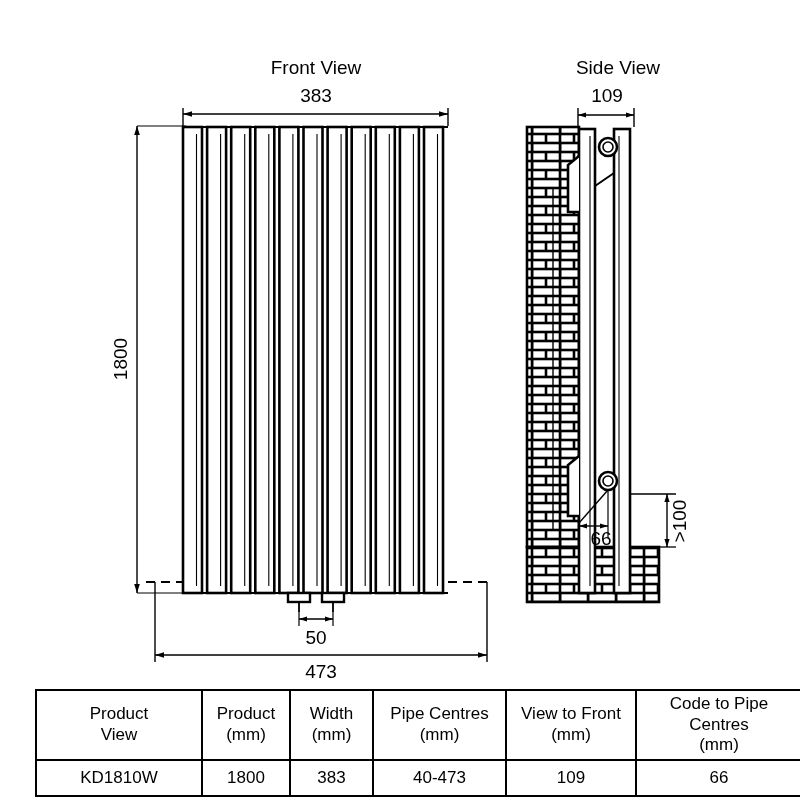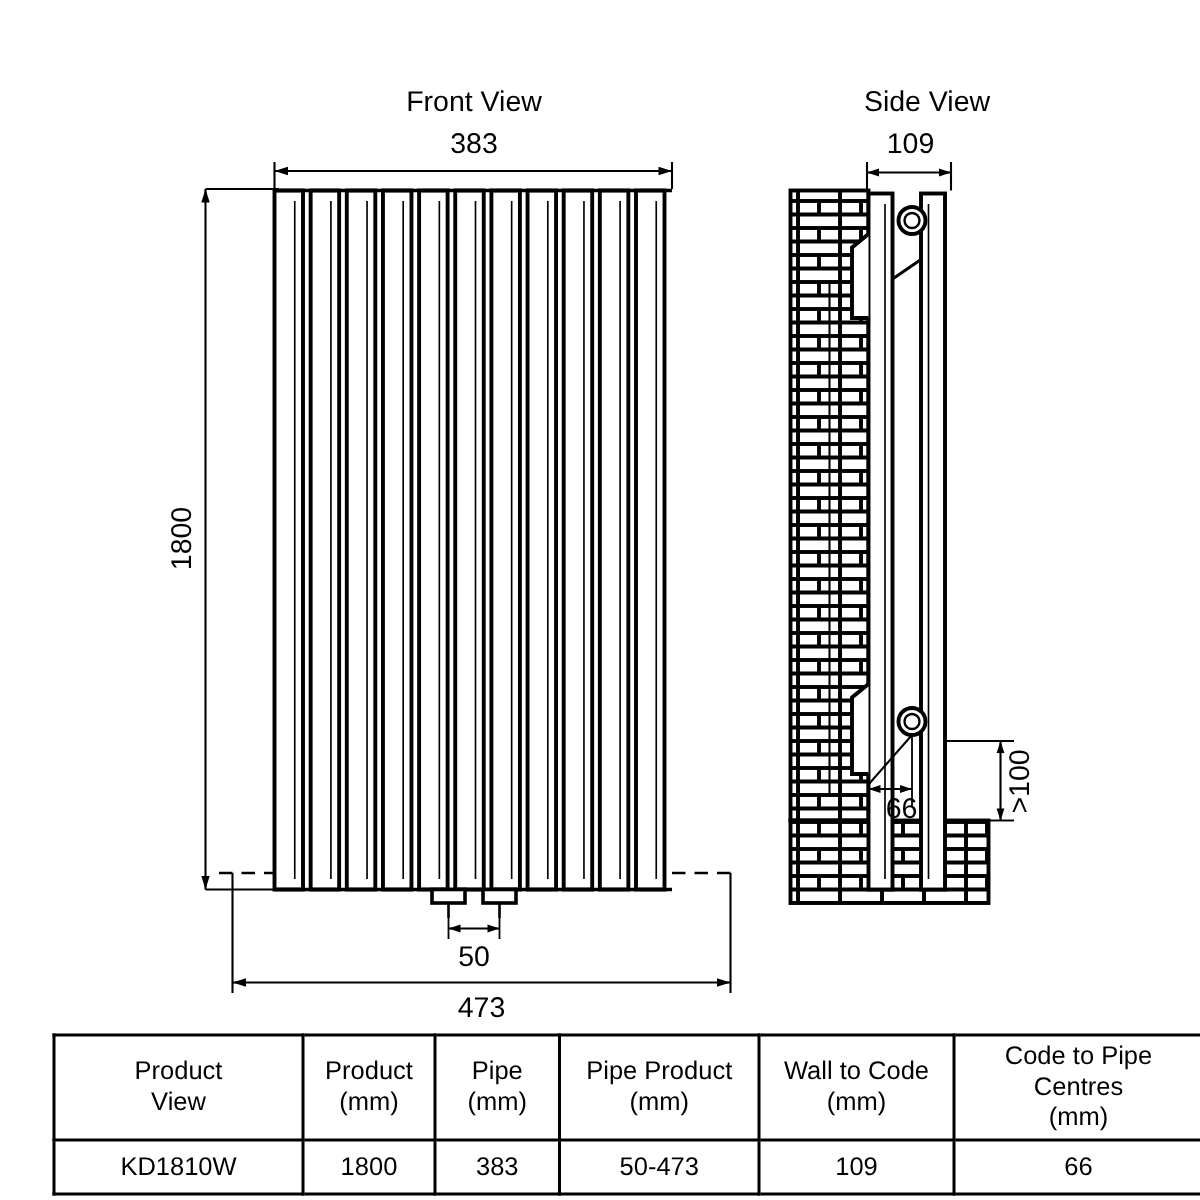--- a/index.html
+++ b/index.html
@@ -259,41 +259,41 @@
         <tr class="head">
           <td style="width:160px">
             <span class="cell-l1">Product</span>
             <span class="cell-l2">View</span>
           </td>
           <td style="width:82px">
             <span class="cell-l1">Product</span>
             <span class="cell-l2">(mm)</span>
           </td>
           <td style="width:77px">
-            <span class="cell-l1">Pipe</span>
+            <span class="cell-l1">Width</span>
             <span class="cell-l2">(mm)</span>
           </td>
           <td style="width:127px">
-            <span class="cell-l1">Pipe Product</span>
+            <span class="cell-l1">Pipe Centres</span>
             <span class="cell-l2">(mm)</span>
           </td>
           <td style="width:124px">
-            <span class="cell-l1">Wall to Code</span>
+            <span class="cell-l1">View to Front</span>
             <span class="cell-l2">(mm)</span>
           </td>
           <td style="width:160px">
             <span class="cell-l1">Code to Pipe Centres</span>
             <span class="cell-l2">(mm)</span>
           </td>
         </tr>
         <tr class="body">
           <td>KD1810W</td>
           <td>1800</td>
           <td>383</td>
-          <td>50-473</td>
+          <td>40-473</td>
           <td>109</td>
           <td>66</td>
         </tr>
       </tbody>
     </table>
   </div>
 
 </div>
 
 </body></html>

